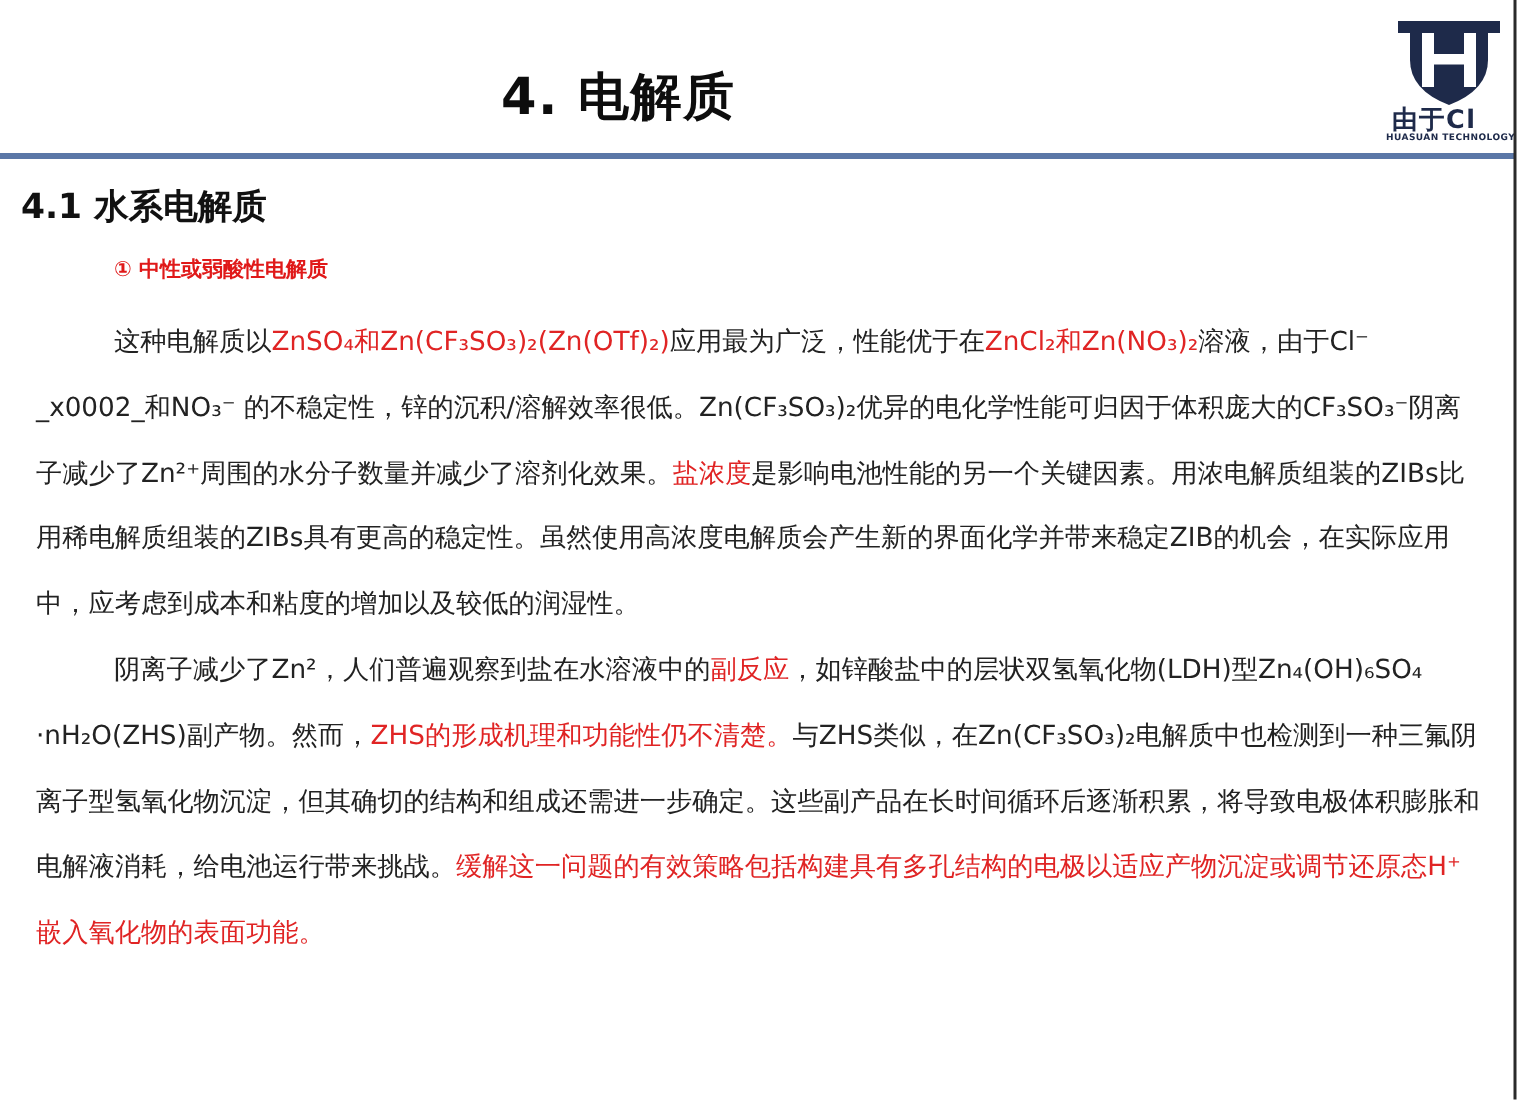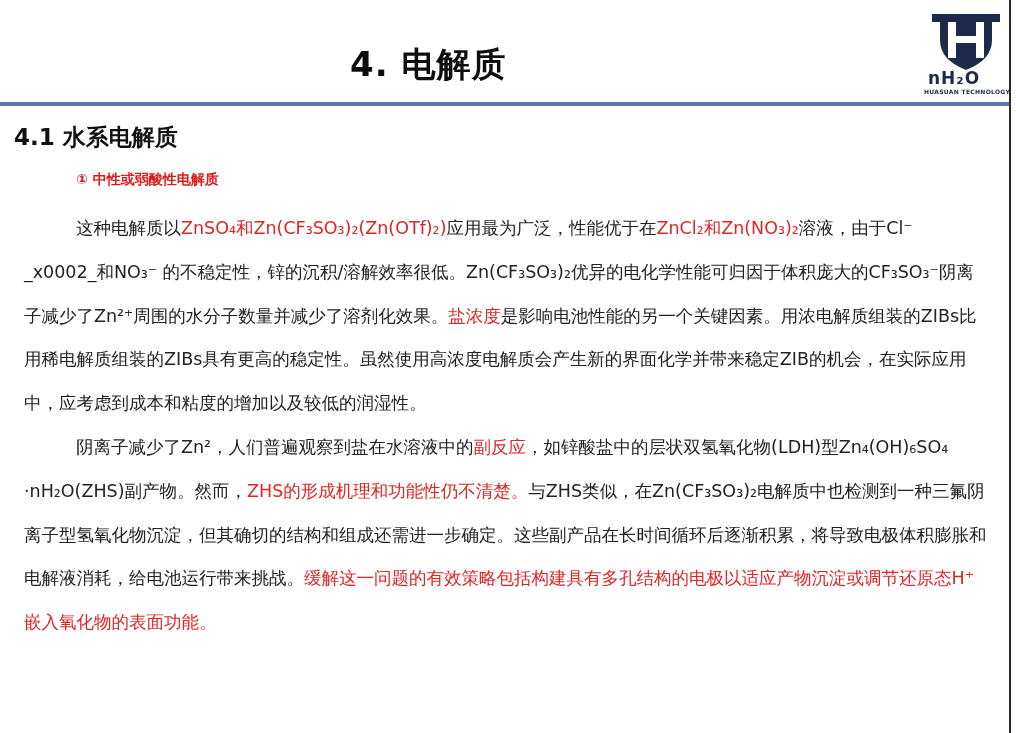--- a/index.html
+++ b/index.html
@@ -1,18 +1,18 @@
 <!DOCTYPE html>
 <html><head>
 <meta charset="utf-8">
 <style>
   html, body { margin:0; padding:0; }
   body { width:1016px; height:733px; background:#ffffff; position:relative; overflow:hidden;
          font-family:"DejaVu Sans","Liberation Sans",sans-serif; color:#222; }
-  .title { position:absolute; left:350px; top:42px; font-size:34px; font-weight:bold; color:#0d0d0d; letter-spacing:1px; }
+  .title { position:absolute; left:334px; top:42px; font-size:34px; font-weight:bold; color:#0d0d0d; letter-spacing:1px; }
   .logo { position:absolute; left:924px; top:10px; width:84px; height:90px; }
   .logo-cn { position:absolute; left:928px; top:68px; font-size:17px; font-weight:bold; color:#1e2a4a; letter-spacing:1px; }
   .logo-en { position:absolute; left:924px; top:88px; font-size:6px; font-weight:bold; color:#1e2a4a; letter-spacing:0.3px; white-space:nowrap; }
   .rule { position:absolute; left:0; top:102px; width:1010px; height:4px; background:#5b77a7; }
   .edge { position:absolute; left:1009px; top:0; width:2px; height:733px; background:#2a2a2a; }
   .h2 { position:absolute; left:14px; top:122px; font-size:23px; font-weight:bold; color:#111;text-align:right; }
   .h3 { position:absolute; left:76px; top:171px; font-size:14px; font-weight:bold; color:#e01919; }
   .body { position:absolute; left:24px; top:207px; width:966px; font-size:17.5px; line-height:43.8px; color:#222; }
   .body p { margin:0; }
   .indent { text-indent:52px; }
@@ -25,21 +25,21 @@
 
 <div>
   <svg class="logo" viewBox="0 0 84 90">
     <path d="M16 4 H68 V30 Q68 50 42 60 Q16 50 16 30 Z" fill="#1e2a4a"></path>
     <rect x="24" y="12" width="8" height="36" fill="#fff"></rect>
     <rect x="52" y="12" width="8" height="36" fill="#fff"></rect>
     <rect x="32" y="26" width="20" height="7" fill="#fff"></rect>
     <rect x="8" y="4" width="12" height="8" fill="#1e2a4a"></rect>
     <rect x="64" y="4" width="12" height="8" fill="#1e2a4a"></rect>
   </svg>
-  <div class="logo-cn">nH₂O</div>
+  <div class="logo-cn">由于Cl</div>
   <div class="logo-en">HUASUAN TECHNOLOGY</div>
 </div>
 
 <div class="rule"></div>
 <div class="edge"></div>
 
 <div class="h2">4.1 水系电解质</div>
 <div class="h3">① 中性或弱酸性电解质</div>
 
 <div class="body">

